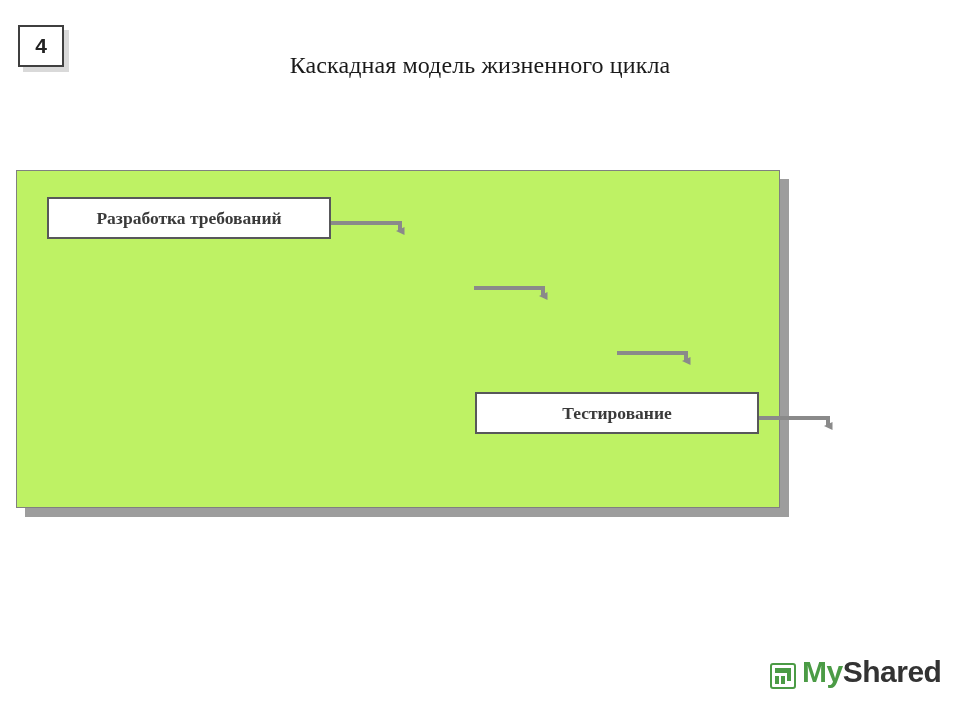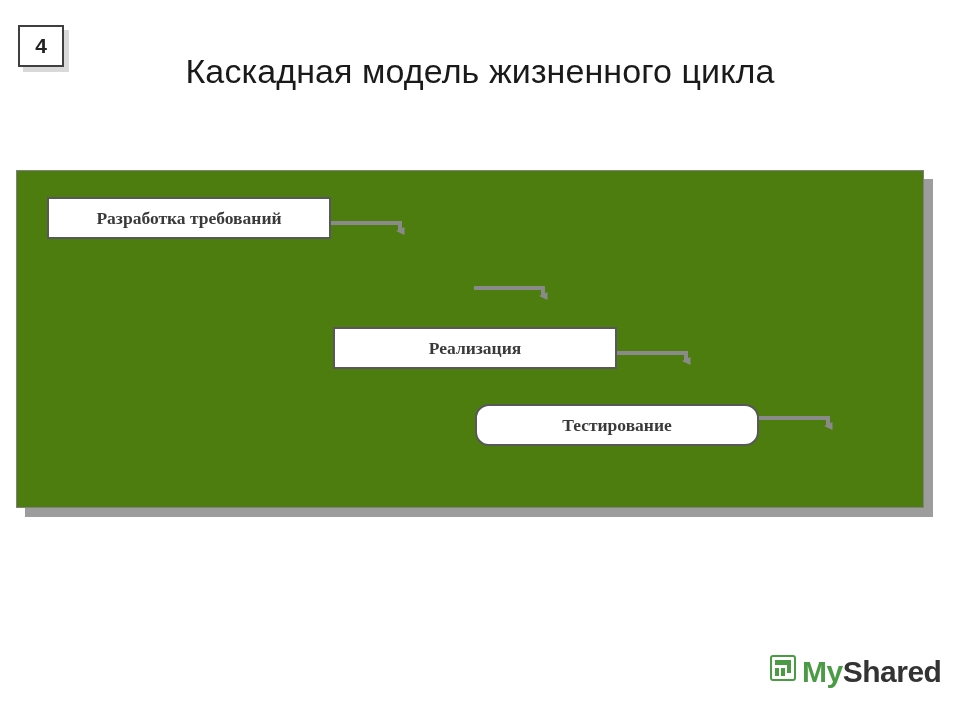--- a/index.html
+++ b/index.html
@@ -35,35 +35,35 @@
     font-family: "Liberation Sans", sans-serif;
   }
 
   
   #slide-title {
     position: absolute;
     left: 0;
     top: 52px;
     width: 960px;
     text-align: center;
-    font-size: 34px;
+    font-size: 24px;
     color: #1a1a1a;
-    font-family: Liberation Sans, sans-serif;
+    font-family: Liberation Serif, serif;
     letter-spacing: 0.1px;
   }
 
   
   #diagram-frame {
     position: absolute;
     left: 16px;
     top: 170px;
-    width: 908px;
+    width: 764px;
     height: 338px;
     box-sizing: border-box;
-    background: #4d7c0f;
+    background: #bef264;
     border: 1px solid #808080;
     box-shadow: 9px 9px 0 0 #9d9d9d;
   }
 
   #diagram-canvas {
     position: absolute;
     left: 0;
     top: 0;
     width: 908px;
     height: 338px;
@@ -84,21 +84,21 @@
     color: #3a3a3a;
     white-space: nowrap;
   }
 
   
   #watermark {
     position: absolute;
     left: 770px;
     top: 655px;
     display: flex;
-    align-items: flex-start;
+    align-items: flex-end;
     gap: 6px;
   }
   #watermark-mark {
     width: 26px;
     height: 26px;
     border: 2px solid #4b9b45;
     border-radius: 3px;
     box-sizing: border-box;
     position: relative;
     background: #ffffff;
@@ -159,25 +159,22 @@
     <g>
       <path d="M742 247 L811 247 L811 255" stroke="#8a8a8a" stroke-width="4" fill="none" marker-end="url(#arrowhead)"></path>
     </g>
   </svg>
 
   <div class="stage-box" style="left:30px; top:26px; width:284px; height:42px;">
     <span>Разработка требований</span>
   </div>
 
 
-  <div class="stage-box" style="left:316px; top:156px; width:284px; height:42px;">
-    <span>Реализация</span>
-  </div>
 
-  <div class="stage-box" style="left:458px; top:233px; width:284px; height:42px;border-radius:14px;">
+  <div class="stage-box" style="left:458px; top:221px; width:284px; height:42px;">
     <span>Тестирование</span>
   </div>
 
 </div>
 
 <div id="watermark">
   <div id="watermark-mark"></div>
   <div id="watermark-text">
     <span class="wm-my">My</span><span class="wm-shared">Shared</span>
   </div>

